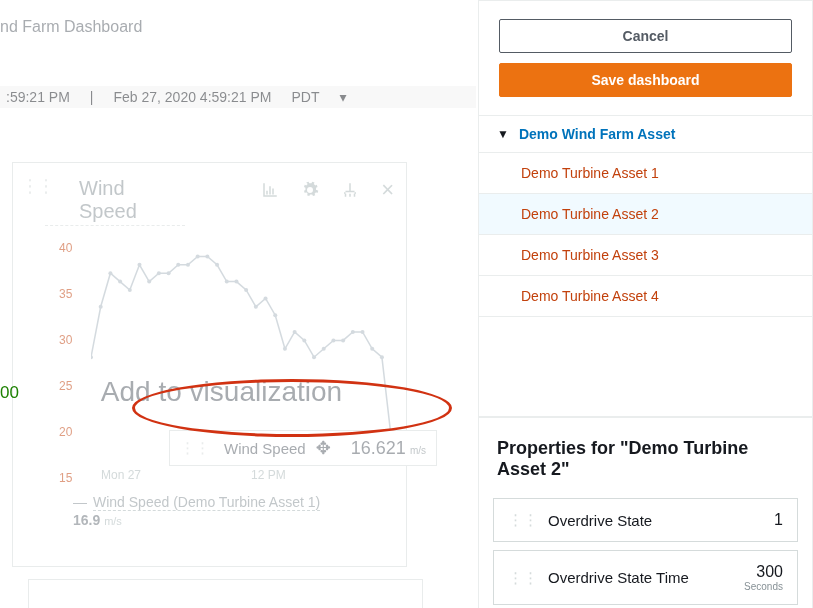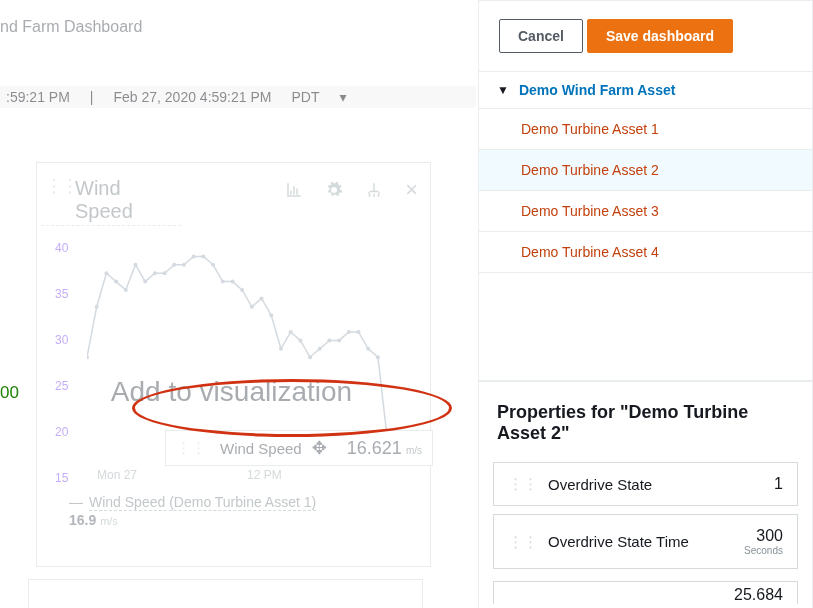--- a/index.html
+++ b/index.html
@@ -28,24 +28,24 @@
     }
     .time-row-wrap {
       background: #f2f3f3;
       padding: 3px 6px;
       margin-top: 44px;
       display:flex;align-items:center;gap:20px;
     }
     .viz-card {
       border: 1px solid #d5dbdb;
       margin-top: 54px;
-      margin-left: 36px;
+      margin-left: 12px;
       width: 395px;
       height: 405px;
-      padding: 14px 14px 16px 4px;
+      padding: 14px 14px 16px 32px;
       background: #fff;
       position: relative;
     }
     .viz-card .drag-dots {
       position: absolute;
       left: 8px; top: 12px;
       color: #d5dbdb;
       font-size: 18px;
       letter-spacing: -2px;
     }
@@ -77,21 +77,21 @@
     .chart-area {
       position: relative;
       height: 230px;
       margin-top: 22px;
       margin-left: 6px;
     }
     .y-tick {
       position: absolute;
       left: 8px;
       font-size: 12px;
-      color: #8b5cf6;
+      color: #c2410c;
       transform: translateY(-50%);
     }
     .chart-svg {
       position: absolute;
       left: 40px;
       top: 0;
       width: 320px;
       height: 210px;
     }
     .x-tick {
@@ -183,23 +183,24 @@
       border-left: 1px solid #eaeded;
       border-top: 1px solid #eaeded;
       border-right: 1px solid #eaeded;
       background: #fff;
       display:flex;
       flex-direction:column;
     }
     .btn-row {
       display: flex;
       justify-content: flex-start;
-      gap: 4px;
+      gap: 10px;
       padding: 18px 20px;
       border-bottom: 1px solid #eaeded;
+      flex-direction: column;
     }
     .btn {
       font-size: 14px;
       padding: 8px 18px;
       border-radius: 2px;
       cursor: pointer;
       font-weight: bold;
     }
     .btn-cancel {
       background: #fff;

